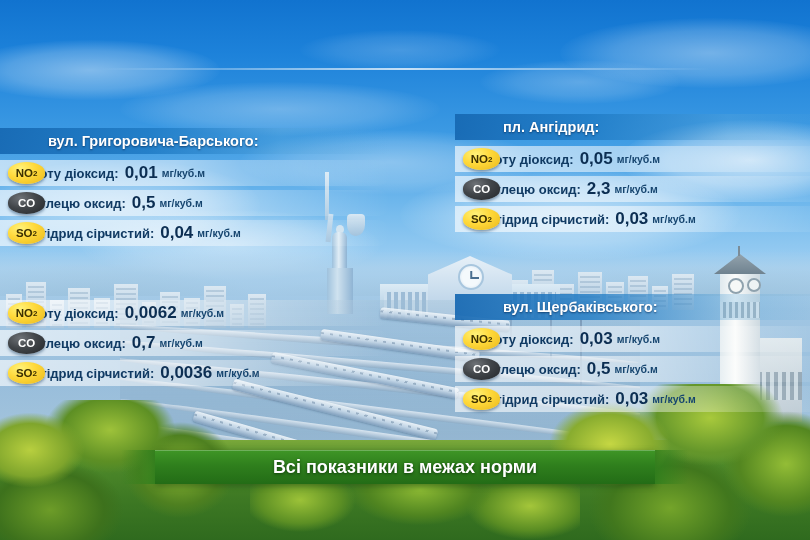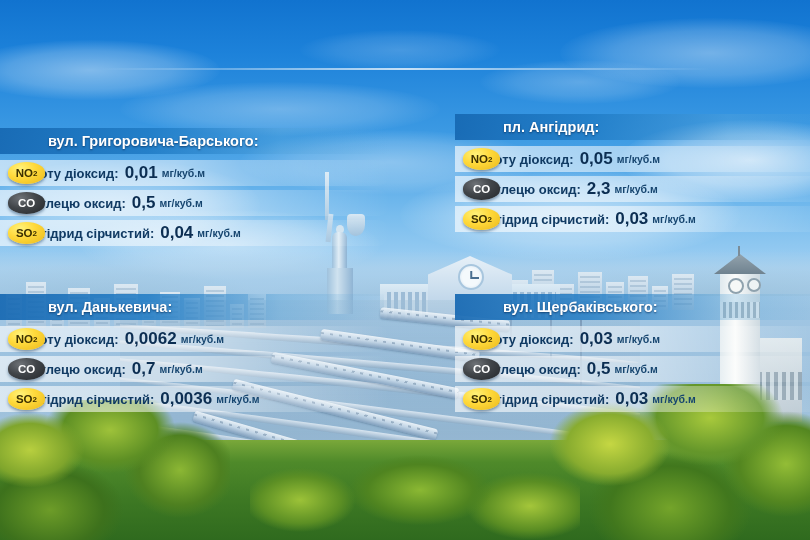--- a/index.html
+++ b/index.html
@@ -457,23 +457,20 @@
             <span class="sub">2</span>
         </div>
         <span class="mlabel">Ангідрид сірчистий:</span>
         <span class="mval">0,03</span>
         <span class="munit">мг/куб.м</span>
       </div>
     </div>
   </div>
 
   <div class="block blk-bl">
-    <div class="blk-hdr right-fade">
-      <span>вул. Данькевича:</span>
-    </div>
     <div class="rows">
       <div class="row">
         <div class="badge yellow">
           <span>NO</span>
             <span class="sub">2</span>
         </div>
         <span class="mlabel">Азоту діоксид:</span>
         <span class="mval">0,0062</span>
         <span class="munit">мг/куб.м</span>
       </div>
@@ -524,14 +521,17 @@
           <span>SO</span>
             <span class="sub">2</span>
         </div>
         <span class="mlabel">Ангідрид сірчистий:</span>
         <span class="mval">0,03</span>
         <span class="munit">мг/куб.м</span>
       </div>
     </div>
   </div>
 
+  <div class="banner">
+    <span>Всі показники в межах норми</span>
+  </div>
 
 </div>
 
 </body></html>

